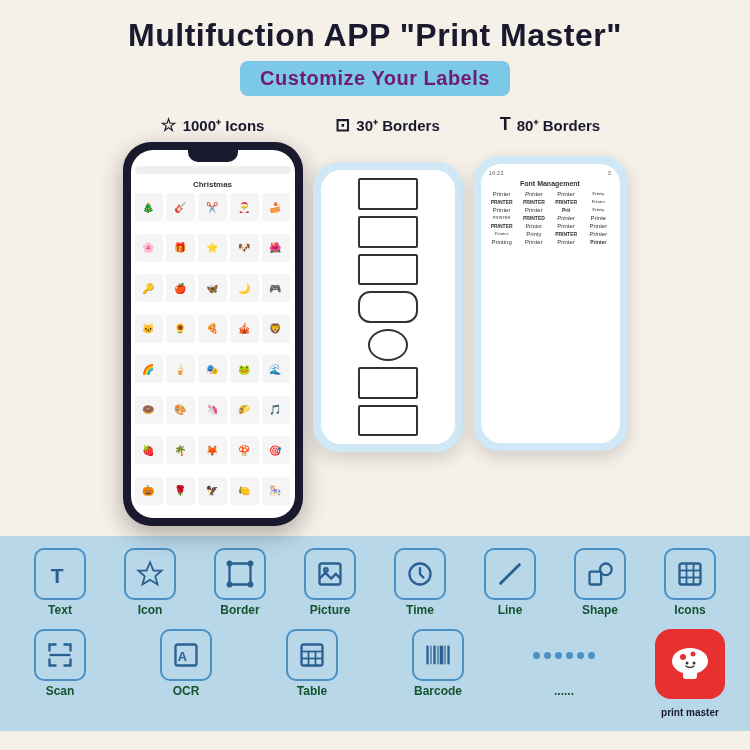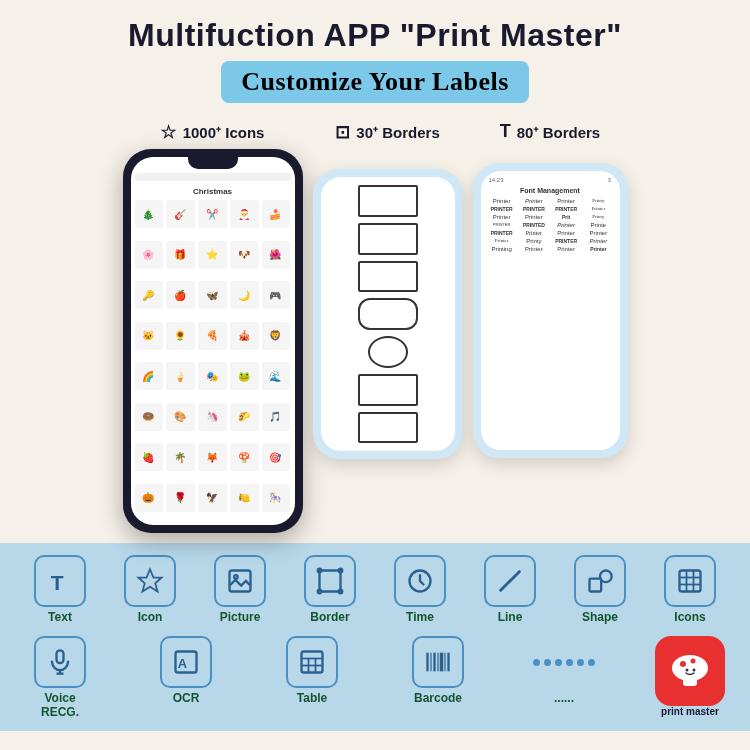--- a/index.html
+++ b/index.html
@@ -24,25 +24,24 @@
       line-height: 1.1;
     }
     .subtitle-bar {
       background: #7bc8e8;
       border-radius: 8px;
       display: inline-block;
       padding: 6px 20px;
       margin-top: 8px;
     }
     .subtitle-text {
-      font-size: 26px;
+      font-size: 20px;
       font-weight: 700;
-      color: #000000;
+      color: #701a75;
       letter-spacing: 0.5px;
-      font-family: Liberation Serif, serif;
     }
 
     
     .showcase {
       display: flex;
       justify-content: center;
       align-items: flex-start;
       gap: 10px;
       padding: 10px 15px 5px;
     }
@@ -261,21 +260,21 @@
       justify-content: space-between;
       align-items: flex-start;
       padding: 0 10px;
     }
 
     
     .logo-container {
       display: flex;
       flex-direction: column;
       align-items: center;
-      gap: 0;
+      gap: 8px;
     }
     .logo-circle {
       width: 70px;
       height: 70px;
       background: #e83030;
       border-radius: 16px;
       display: flex;
       align-items: center;
       justify-content: center;
       position: relative;
@@ -491,38 +490,38 @@
             <polygon points="12,2 15,9 22,9 16.5,14 18.5,21 12,17 5.5,21 7.5,14 2,9 9,9" stroke="#2a6090" stroke-width="1.5" fill="none"></polygon>
           </svg>
         </div>
         <span class="icon-label">Icon</span>
       </div>
 
       <div class="icon-item">
         <div class="icon-box">
           <svg class="feature-icon" viewBox="0 0 24 24">
             <rect x="3" y="3" width="18" height="18" rx="2" stroke="#2a6090" stroke-width="2" fill="none"></rect>
-            <circle cx="8.5" cy="8.5" r="1.5" stroke="#2a6090" fill="none"></circle>
-            <polyline points="3,16 8,11 13,16 17,12 21,16" stroke="#2a6090" stroke-width="2" fill="none"></polyline>
-          </svg>
-        </div>
-        <span class="icon-label">Picture</span>
-      </div>
-
-      <div class="icon-item">
-        <div class="icon-box">
-          <svg class="feature-icon" viewBox="0 0 24 24">
-            <rect x="3" y="3" width="18" height="18" rx="2" stroke="#2a6090" stroke-width="2" fill="none"></rect>
             <circle cx="3" cy="3" r="1.5" fill="#2a6090"></circle>
             <circle cx="21" cy="3" r="1.5" fill="#2a6090"></circle>
             <circle cx="3" cy="21" r="1.5" fill="#2a6090"></circle>
             <circle cx="21" cy="21" r="1.5" fill="#2a6090"></circle>
           </svg>
         </div>
         <span class="icon-label">Border</span>
+      </div>
+
+      <div class="icon-item">
+        <div class="icon-box">
+          <svg class="feature-icon" viewBox="0 0 24 24">
+            <rect x="3" y="3" width="18" height="18" rx="2" stroke="#2a6090" stroke-width="2" fill="none"></rect>
+            <circle cx="8.5" cy="8.5" r="1.5" stroke="#2a6090" fill="none"></circle>
+            <polyline points="3,16 8,11 13,16 17,12 21,16" stroke="#2a6090" stroke-width="2" fill="none"></polyline>
+          </svg>
+        </div>
+        <span class="icon-label">Picture</span>
       </div>
 
       <div class="icon-item">
         <div class="icon-box">
           <svg class="feature-icon" viewBox="0 0 24 24">
             <circle cx="12" cy="12" r="9" stroke="#2a6090" stroke-width="2" fill="none"></circle>
             <polyline points="12,7 12,12 15,15" stroke="#2a6090" stroke-width="2" stroke-linecap="round" fill="none"></polyline>
           </svg>
         </div>
         <span class="icon-label">Time</span>
@@ -557,32 +556,33 @@
             <line x1="15" y1="3" x2="15" y2="21" stroke="#2a6090" stroke-width="1.5"></line>
           </svg>
         </div>
         <span class="icon-label">Icons</span>
       </div>
 
     </div>
 
     <div class="icons-row-2">
 
-
-      <div class="icon-item">
-        <div class="icon-box">
-          <svg class="feature-icon" viewBox="0 0 24 24">
-            <rect x="9" y="2" width="6" height="11" rx="3" stroke="#2a6090" stroke-width="2" fill="none"></rect>
-            <path d="M5,11 C5,15.418 8.134,19 12,19 C15.866,19 19,15.418 19,11" stroke="#2a6090" stroke-width="2" fill="none"></path>
-            <line x1="12" y1="19" x2="12" y2="22" stroke="#2a6090" stroke-width="2"></line>
-            <line x1="9" y1="22" x2="15" y2="22" stroke="#2a6090" stroke-width="2"></line>
-          </svg>
-        </div>
-        <span class="icon-label">Voice RECG.</span>
-      </div>
+      <div class="icon-item">
+        <div class="icon-box">
+          <svg class="feature-icon" viewBox="0 0 24 24">
+            <polyline points="3,9 3,3 9,3" stroke="#2a6090" stroke-width="2" fill="none"></polyline>
+            <polyline points="21,9 21,3 15,3" stroke="#2a6090" stroke-width="2" fill="none"></polyline>
+            <polyline points="3,15 3,21 9,21" stroke="#2a6090" stroke-width="2" fill="none"></polyline>
+            <polyline points="21,15 21,21 15,21" stroke="#2a6090" stroke-width="2" fill="none"></polyline>
+            <line x1="3" y1="12" x2="21" y2="12" stroke="#2a6090" stroke-width="2"></line>
+          </svg>
+        </div>
+        <span class="icon-label">Scan</span>
+      </div>
+
 
       <div class="icon-item">
         <div class="icon-box">
           <svg class="feature-icon" viewBox="0 0 24 24">
             <rect x="3" y="3" width="18" height="18" rx="2" stroke="#2a6090" stroke-width="2" fill="none"></rect>
             <text x="5" y="17" font-size="11" font-weight="bold" fill="#2a6090" stroke="none" font-family="Arial">A</text>
           </svg>
         </div>
         <span class="icon-label">OCR</span>
       </div>

